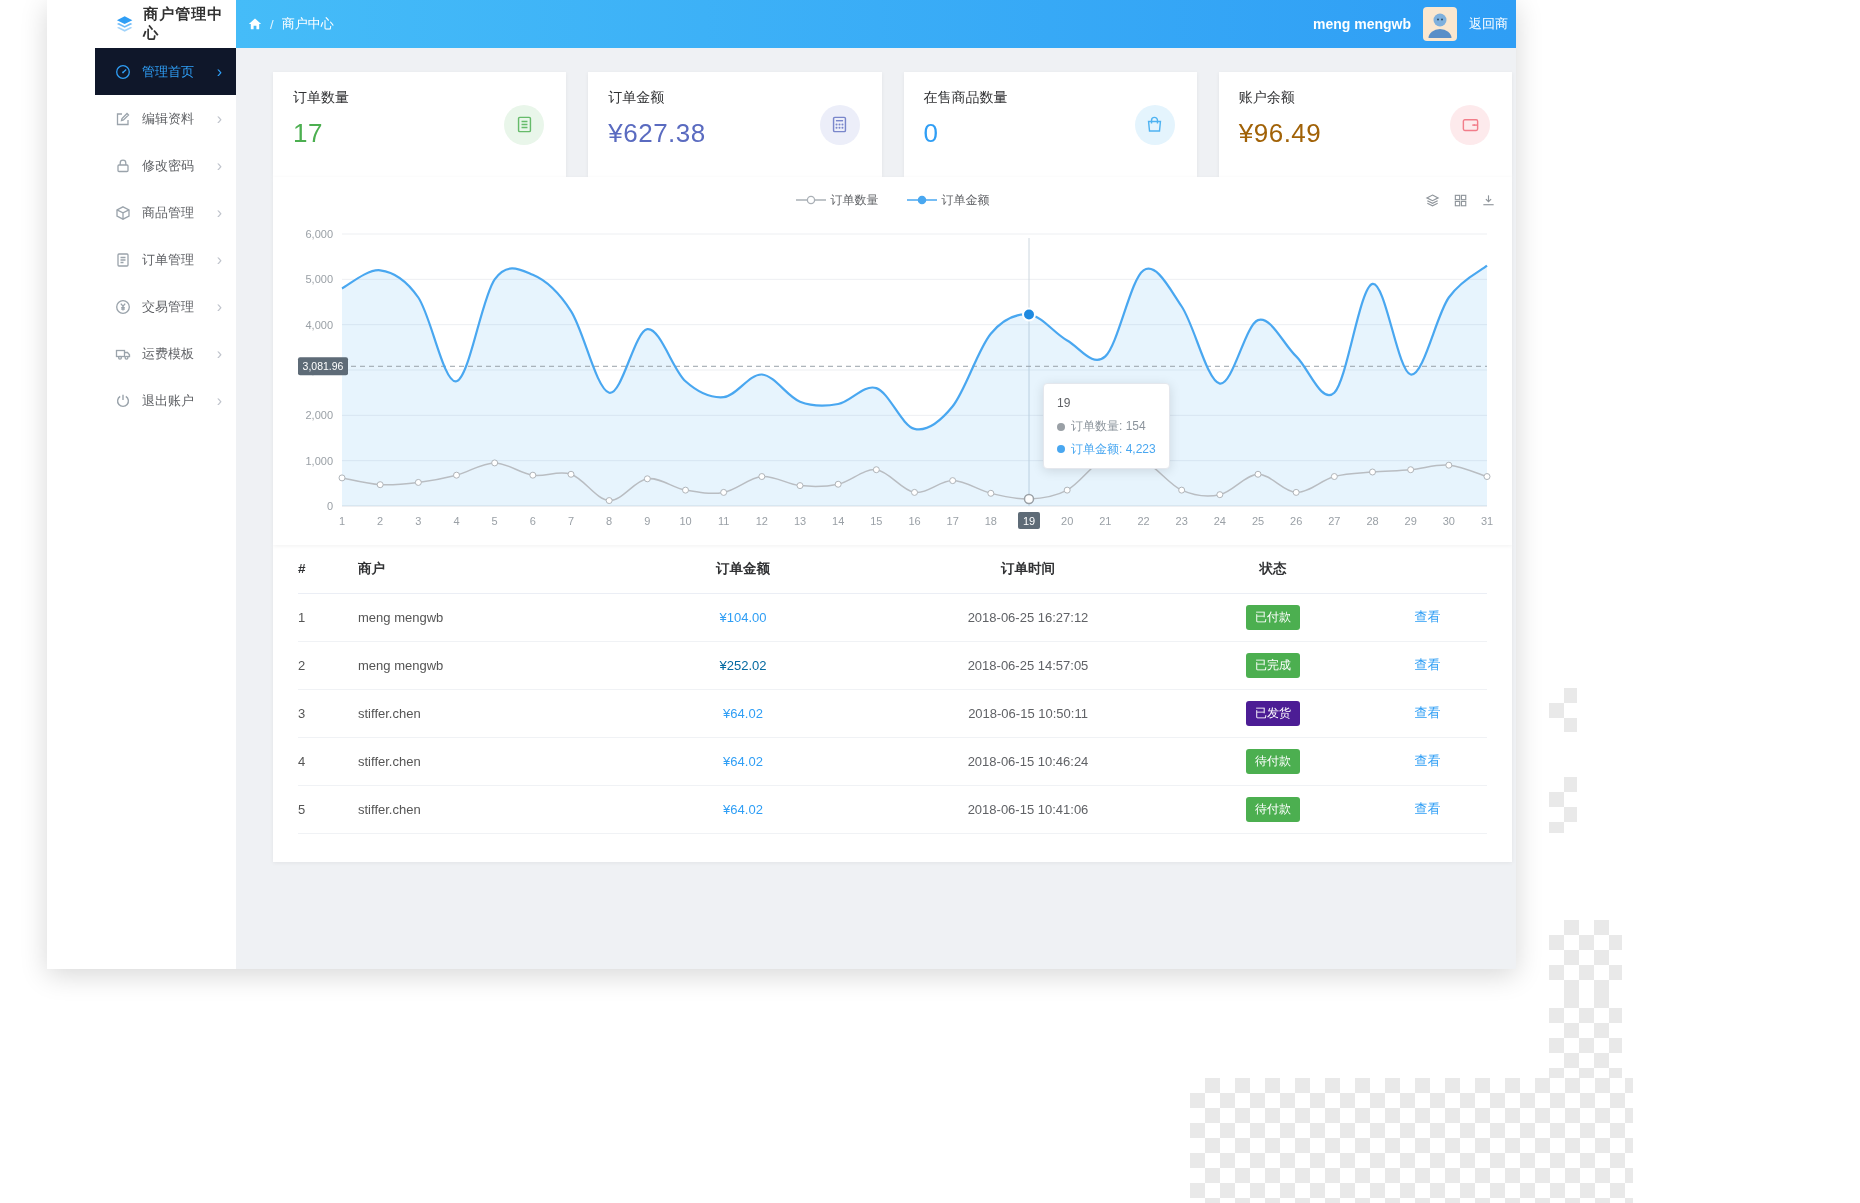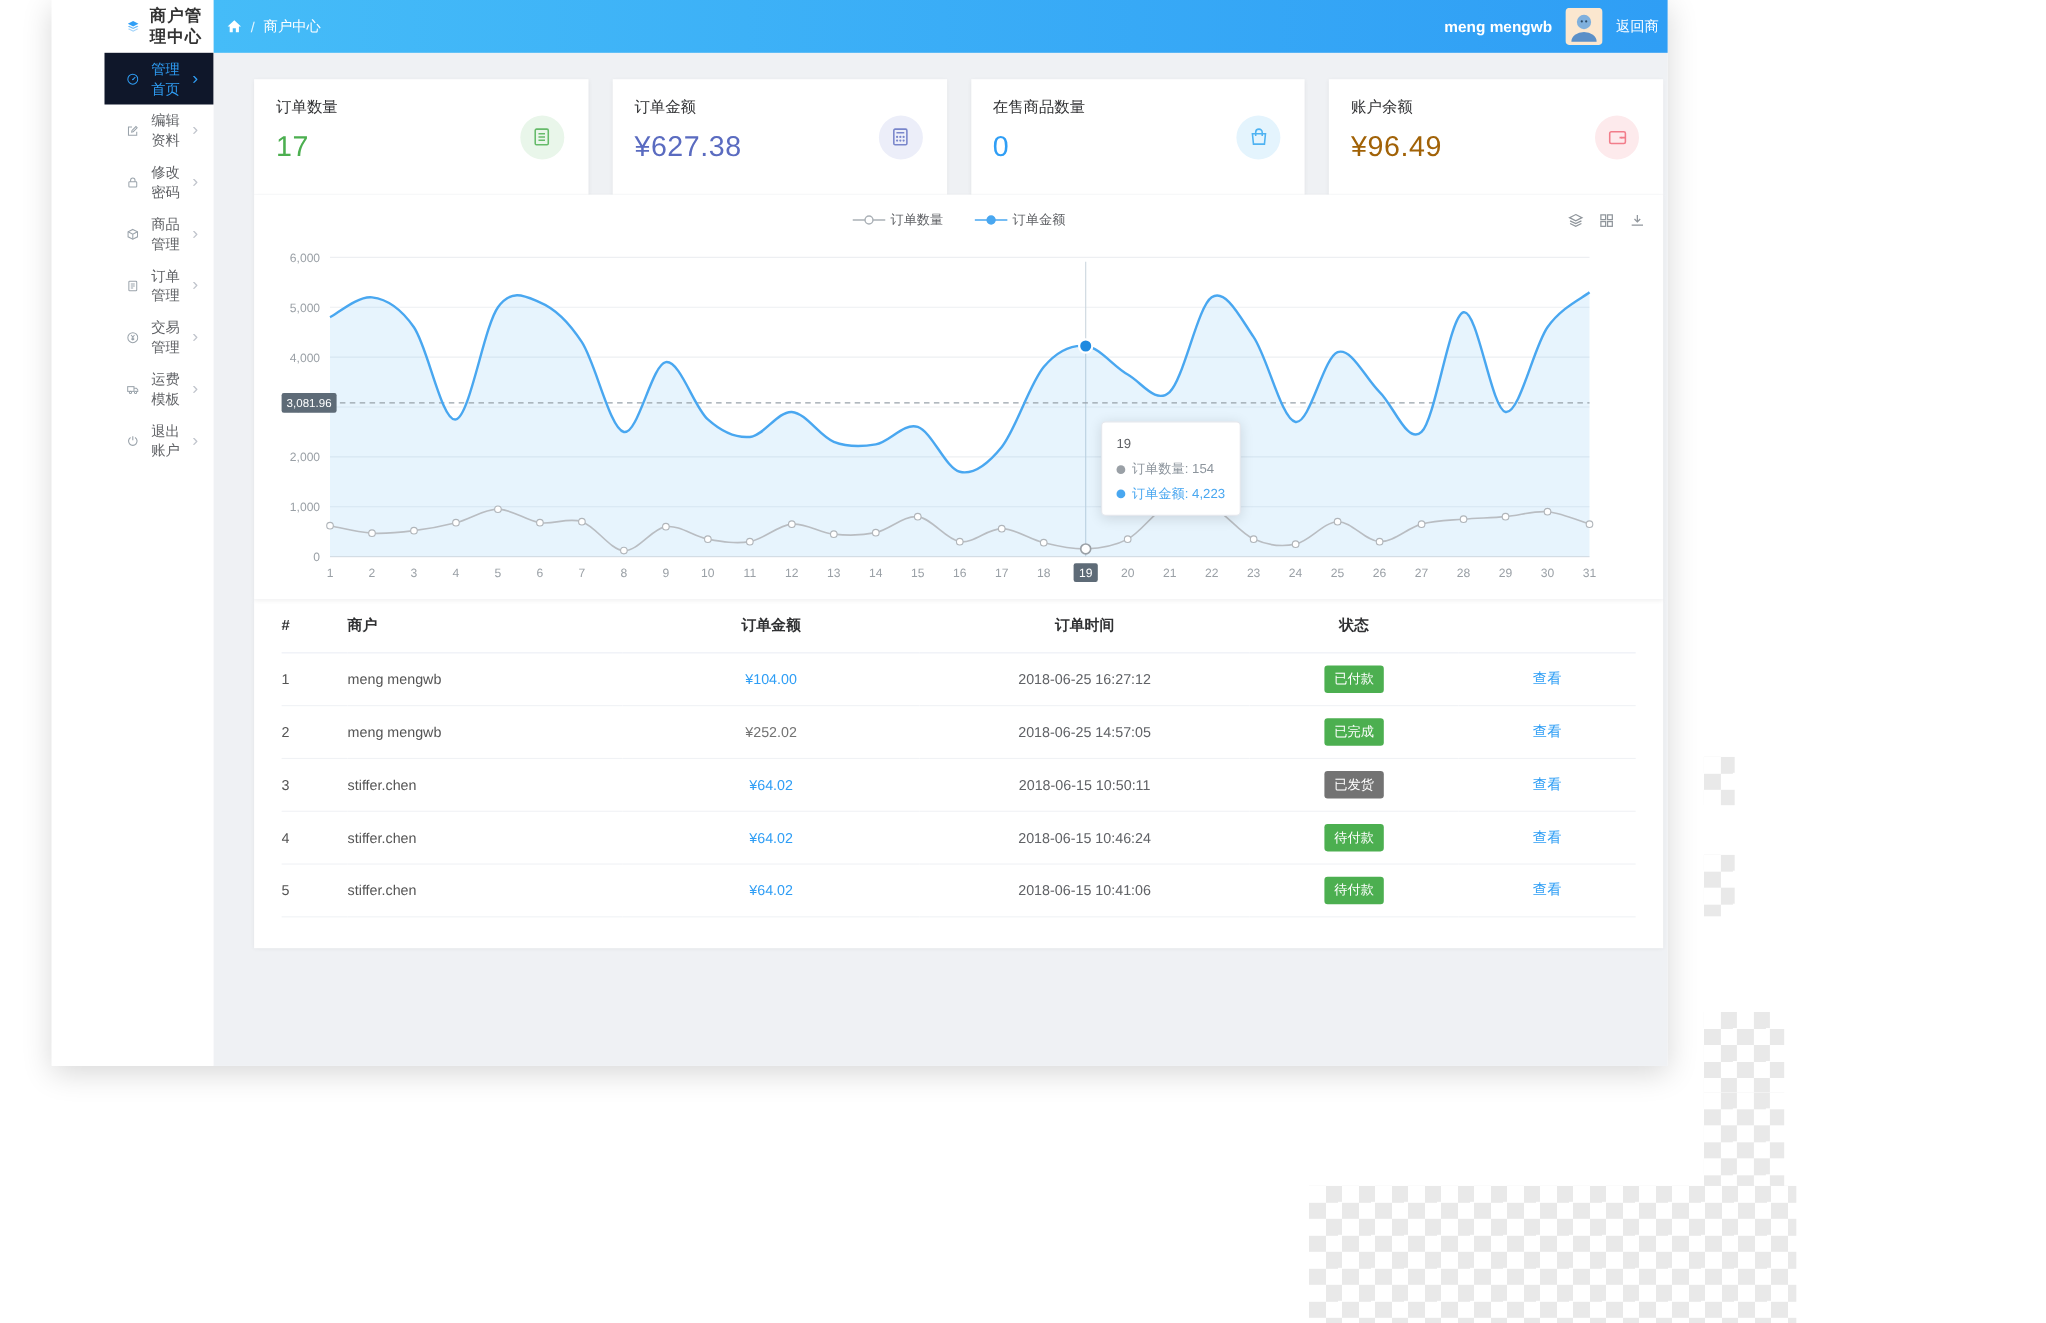--- a/index.html
+++ b/index.html
@@ -8,21 +8,21 @@
 
   
   .checker { position:absolute;
     background-image: conic-gradient(#e9e9e9 0 25%, #ffffff 0 50%, #e9e9e9 0 75%, #ffffff 0);
     background-size: 30px 30px; }
 
   .app { position:absolute; left:47px; top:0; width:1469px; height:969px; display:flex;
          background:#fff; box-shadow:0 6px 26px rgba(0,0,0,.16); }
 
   
-  .sidebar { width:147px; flex-shrink:0; background:#fff; z-index:2;padding-left:48px; }
+  .sidebar { width:189px; flex-shrink:0; background:#fff; z-index:2;padding-left:48px; }
   .logo { height:48px; display:flex; align-items:center; padding-left:20px; gap:9px; }
   .logo-icon { width:20px; height:20px; display:inline-flex; }
   .logo-icon svg { width:100%; height:100%; }
   .logo-text { font-size:15px; font-weight:bold; color:#333; letter-spacing:1px; }
   .menu-item { height:47px; display:flex; align-items:center; padding:0 14px 0 20px;
                color:#606266; font-size:13px; cursor:pointer; }
   .menu-item .mi-icon { width:16px; height:16px; margin-right:11px; color:#9aa3ab; display:inline-flex; }
   .menu-item .mi-icon svg { width:100%; height:100%; }
   .menu-item .chev { margin-left:auto; color:#c0c4cc; font-size:16px; line-height:1; }
   .menu-item.active { background:#0f172a; color:#2f9ef5; }
@@ -424,31 +424,31 @@
                   <td>1</td>
                   <td>meng mengwb</td>
                   <td class="c"><span style="color:#2f9ef5">¥104.00</span></td>
                   <td class="c" style="color:#606266">2018-06-25 16:27:12</td>
                   <td class="c"><span class="badge" style="background:#4caf50">已付款</span></td>
                   <td class="c"><a class="view-link" style="color:#2f9ef5">查看</a></td>
                 </tr>
                 <tr>
                   <td>2</td>
                   <td>meng mengwb</td>
-                  <td class="c"><span style="color:#737373">¥252.02</span></td>
+                  <td class="c"><span style="color:#0369a1">¥252.02</span></td>
                   <td class="c" style="color:#606266">2018-06-25 14:57:05</td>
                   <td class="c"><span class="badge" style="background:#4caf50">已完成</span></td>
                   <td class="c"><a class="view-link" style="color:#2f9ef5">查看</a></td>
                 </tr>
                 <tr>
                   <td>3</td>
                   <td>stiffer.chen</td>
                   <td class="c"><span style="color:#2f9ef5">¥64.02</span></td>
                   <td class="c" style="color:#606266">2018-06-15 10:50:11</td>
-                  <td class="c"><span class="badge" style="background:#737373">已发货</span></td>
+                  <td class="c"><span class="badge" style="background:#4c1d95">已发货</span></td>
                   <td class="c"><a class="view-link" style="color:#2f9ef5">查看</a></td>
                 </tr>
                 <tr>
                   <td>4</td>
                   <td>stiffer.chen</td>
                   <td class="c"><span style="color:#2f9ef5">¥64.02</span></td>
                   <td class="c" style="color:#606266">2018-06-15 10:46:24</td>
                   <td class="c"><span class="badge" style="background:#4caf50">待付款</span></td>
                   <td class="c"><a class="view-link" style="color:#2f9ef5">查看</a></td>
                 </tr>

